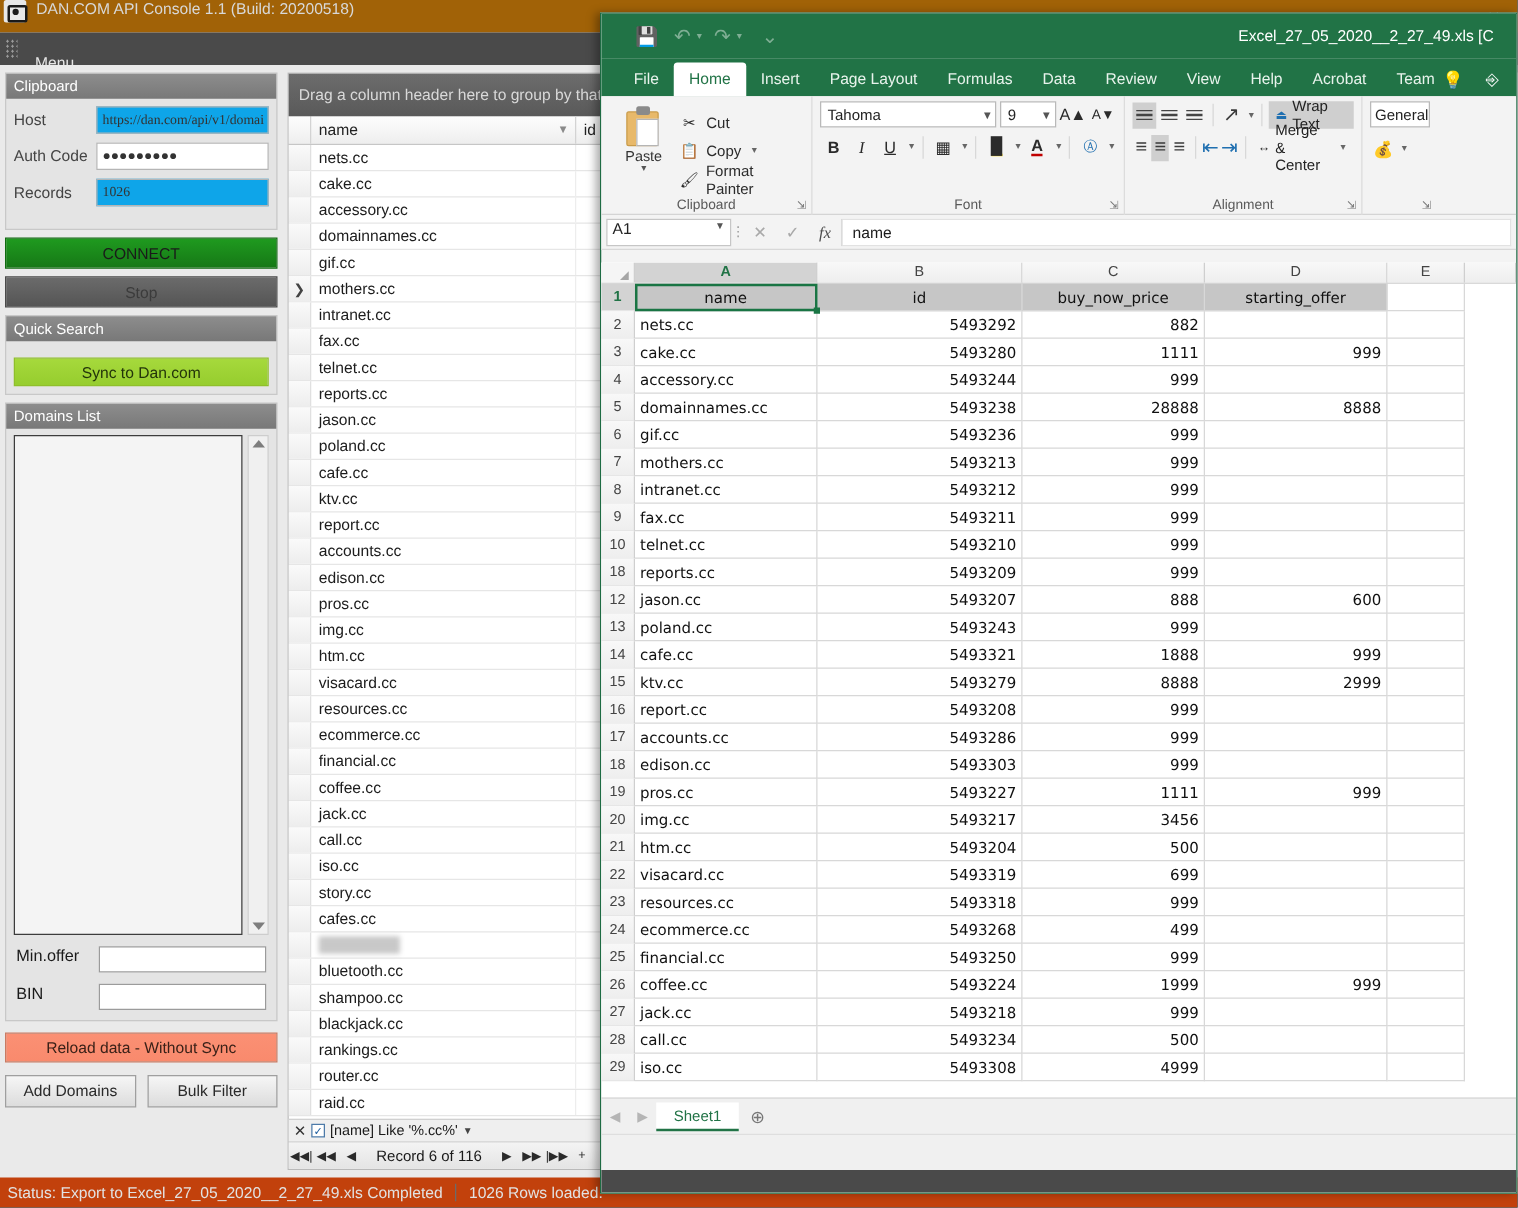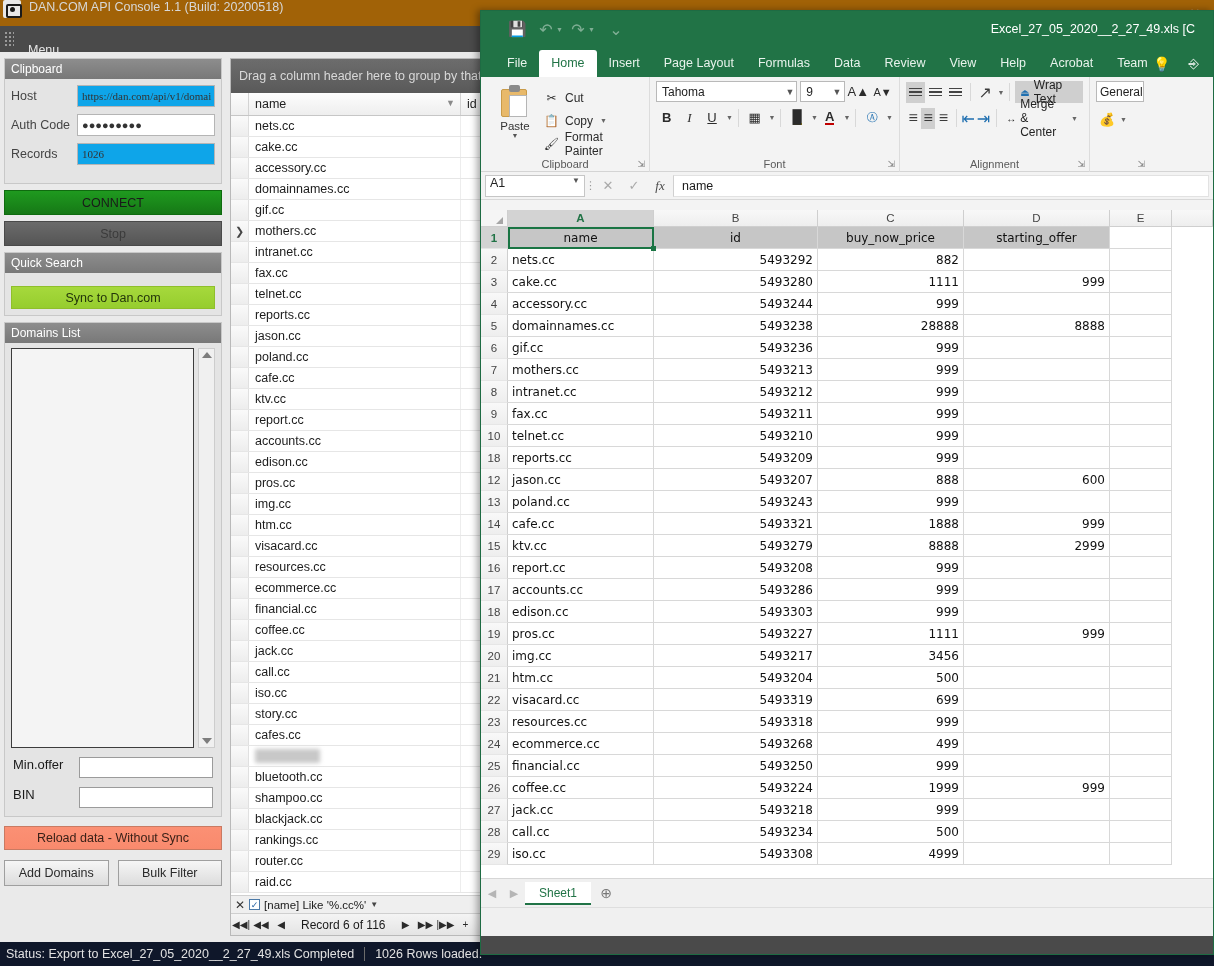--- a/index.html
+++ b/index.html
@@ -177,21 +177,21 @@
     border-top:1px solid #cfcfcf;
     display:flex; align-items:center; font-size:11.5px; color:#1a1a1a;
   }
   .nav-btn { width:20px; text-align:center; color:#2a2a2a; font-size:10px; }
   .nav-btn.dim { color:#9a9a9a; }
   #nav-record { padding:0 10px; font-size:12px; }
 
   
   #dan-statusbar {
     position:absolute; left:0; bottom:0; width:1214px; height:24px;
-    background:#0f172a; color:#e2e2e2; font-size:12.5px;
+    background:#c2410c; color:#e2e2e2; font-size:12.5px;
     display:flex; align-items:center; padding-left:6px; gap:10px;
   }
   #dan-statusbar .sep { width:1px; height:14px; background:#6b6b6b; }
 
   
   #excel-window {
     position:absolute; left:480px; top:10px; width:734px; height:945px;
     background:#f3f3f3; border:1px solid #1e6b43;
     box-shadow: -3px 0 7px rgba(0,0,0,.35);
     overflow:hidden;

